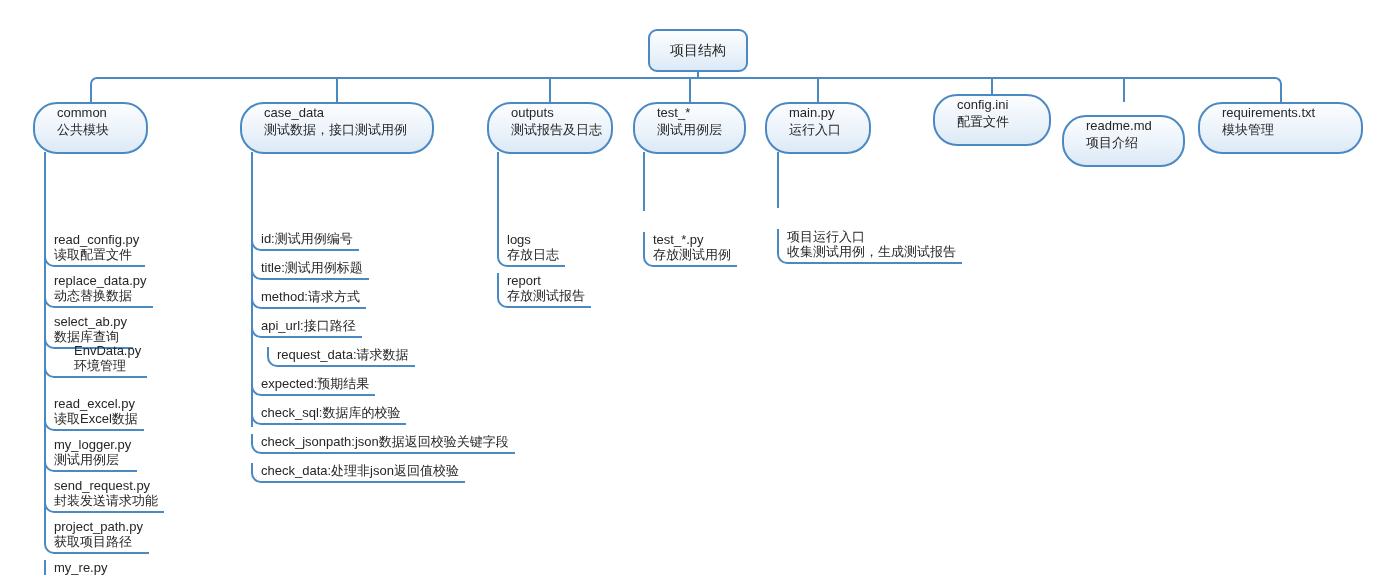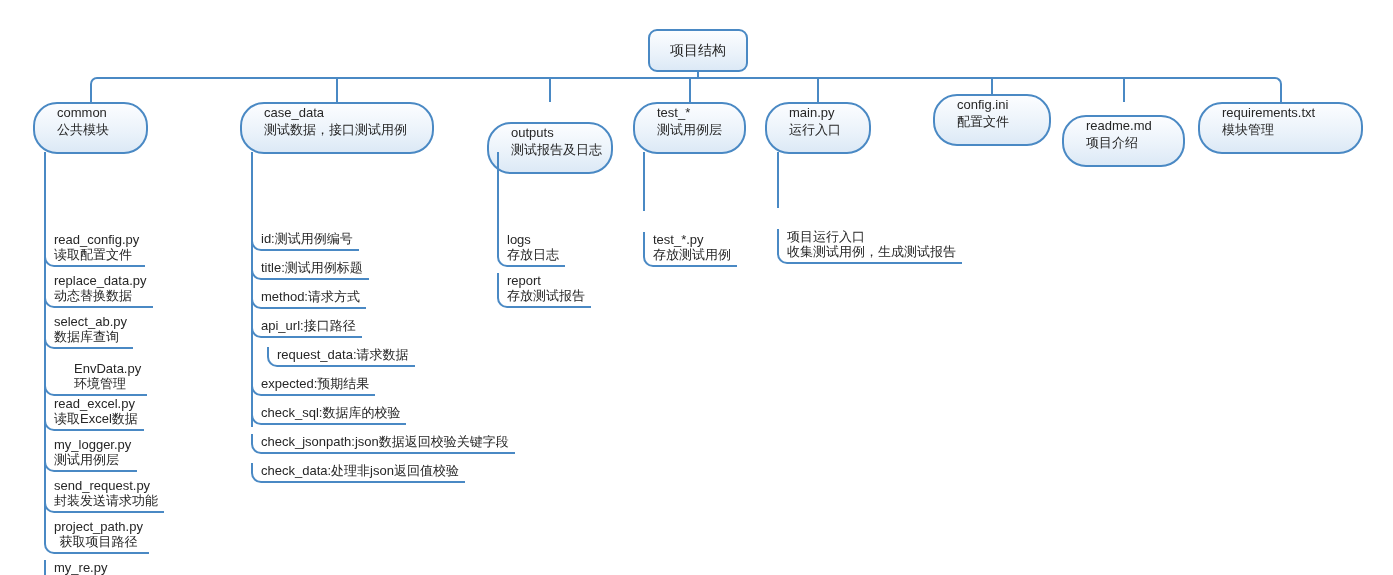--- a/index.html
+++ b/index.html
@@ -46,37 +46,37 @@
       <div class="child-desc">读取配置文件</div>
     </div>
     <div class="child-topic" style="left: 44px; top: 229px;">
       <div class="child-name">replace_data.py</div>
       <div class="child-desc">动态替换数据</div>
     </div>
     <div class="child-topic" style="left: 44px; top: 270px;">
       <div class="child-name">select_ab.py</div>
       <div class="child-desc">数据库查询</div>
     </div>
-    <div class="child-topic" style="left: 44px; top: 317px; padding-left: 28px;">
+    <div class="child-topic" style="left: 44px; top: 299px; padding-left: 28px;">
       <div class="child-name">EnvData.py</div>
       <div class="child-desc">环境管理</div>
     </div>
     <div class="child-topic" style="left: 44px; top: 352px;">
       <div class="child-name">read_excel.py</div>
       <div class="child-desc">读取Excel数据</div>
     </div>
     <div class="child-topic" style="left: 44px; top: 393px;">
       <div class="child-name">my_logger.py</div>
       <div class="child-desc">测试用例层</div>
     </div>
     <div class="child-topic" style="left: 44px; top: 434px;">
       <div class="child-name">send_request.py</div>
       <div class="child-desc">封装发送请求功能</div>
     </div>
-    <div class="child-topic" style="left: 44px; top: 475px; text-align: center;">
+    <div class="child-topic" style="left: 44px; top: 475px;">
       <div class="child-name">project_path.py</div>
       <div class="child-desc">获取项目路径</div>
     </div>
     <div class="child-topic" style="left: 44px; top: 516px;">
       <div class="child-name">my_re.py</div>
       <div class="child-desc">封装的查询接口返回非json类型功能</div>
     </div>
     <div class="topic branch-topic" style="left: 240px; top: 102px; width: 194px; height: 52px;">
       <div class="branch-title">case_data</div>
       <div class="branch-subtitle">测试数据，接口测试用例</div>
@@ -102,21 +102,21 @@
     </div>
     <div class="child-topic" style="left: 251px; top: 361px;">
       <div class="child-name">check_sql:数据库的校验</div>
     </div>
     <div class="child-topic" style="left: 251px; top: 390px;">
       <div class="child-name">check_jsonpath:json数据返回校验关键字段</div>
     </div>
     <div class="child-topic" style="left: 251px; top: 419px;">
       <div class="child-name">check_data:处理非json返回值校验</div>
     </div>
-    <div class="topic branch-topic" style="left: 487px; top: 102px; width: 126px; height: 52px; margin-top: 20px;">
+    <div class="topic branch-topic" style="left: 487px; top: 102px; width: 126px; height: 52px;">
       <div class="branch-title">outputs</div>
       <div class="branch-subtitle">测试报告及日志</div>
     </div>
     <div class="vline" style="left: 497px; top: 152px; height: 100px;"></div>
     <div class="child-topic" style="left: 497px; top: 188px;">
       <div class="child-name">logs</div>
       <div class="child-desc">存放日志</div>
     </div>
     <div class="child-topic" style="left: 497px; top: 229px;">
       <div class="child-name">report</div>

